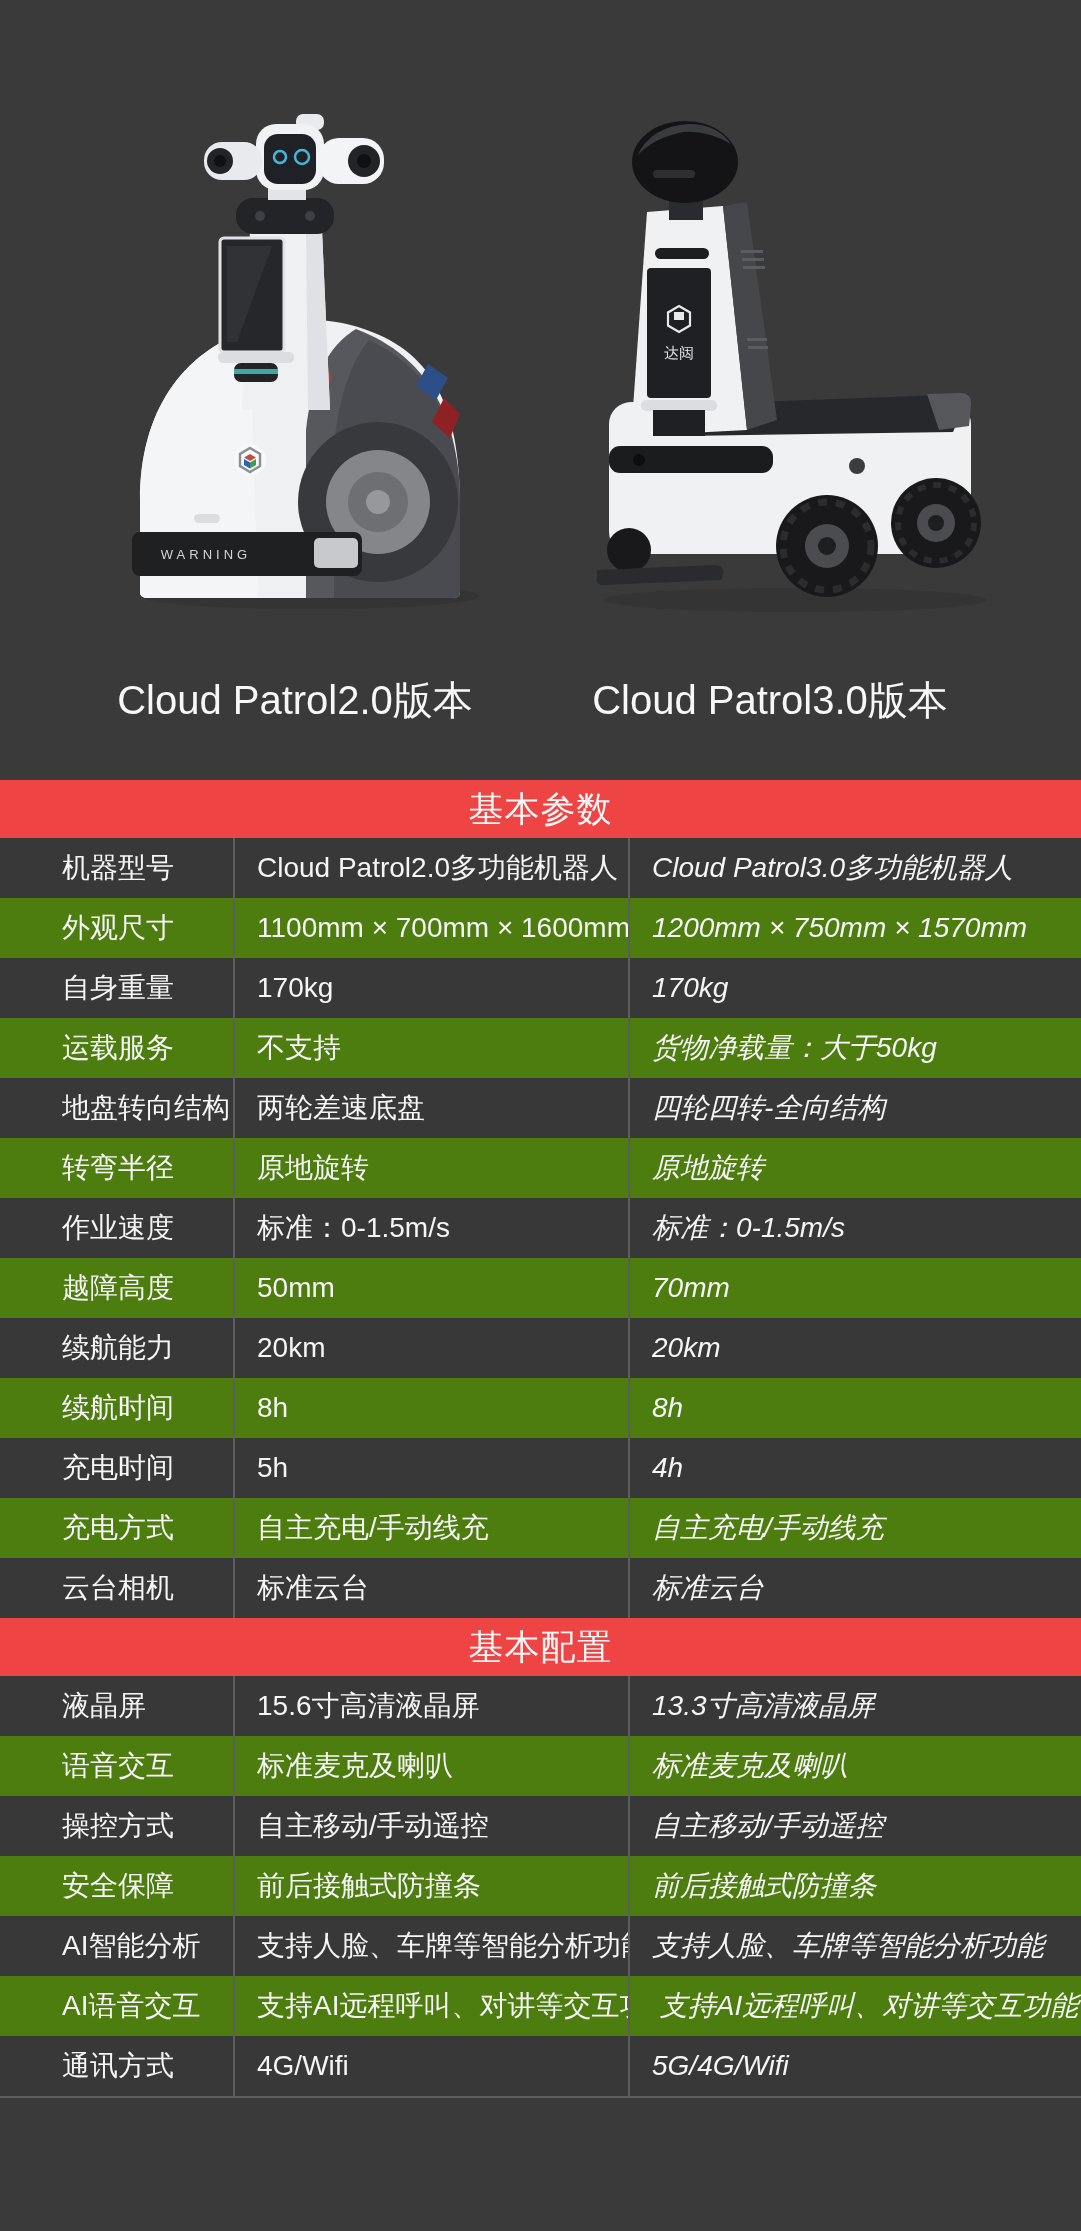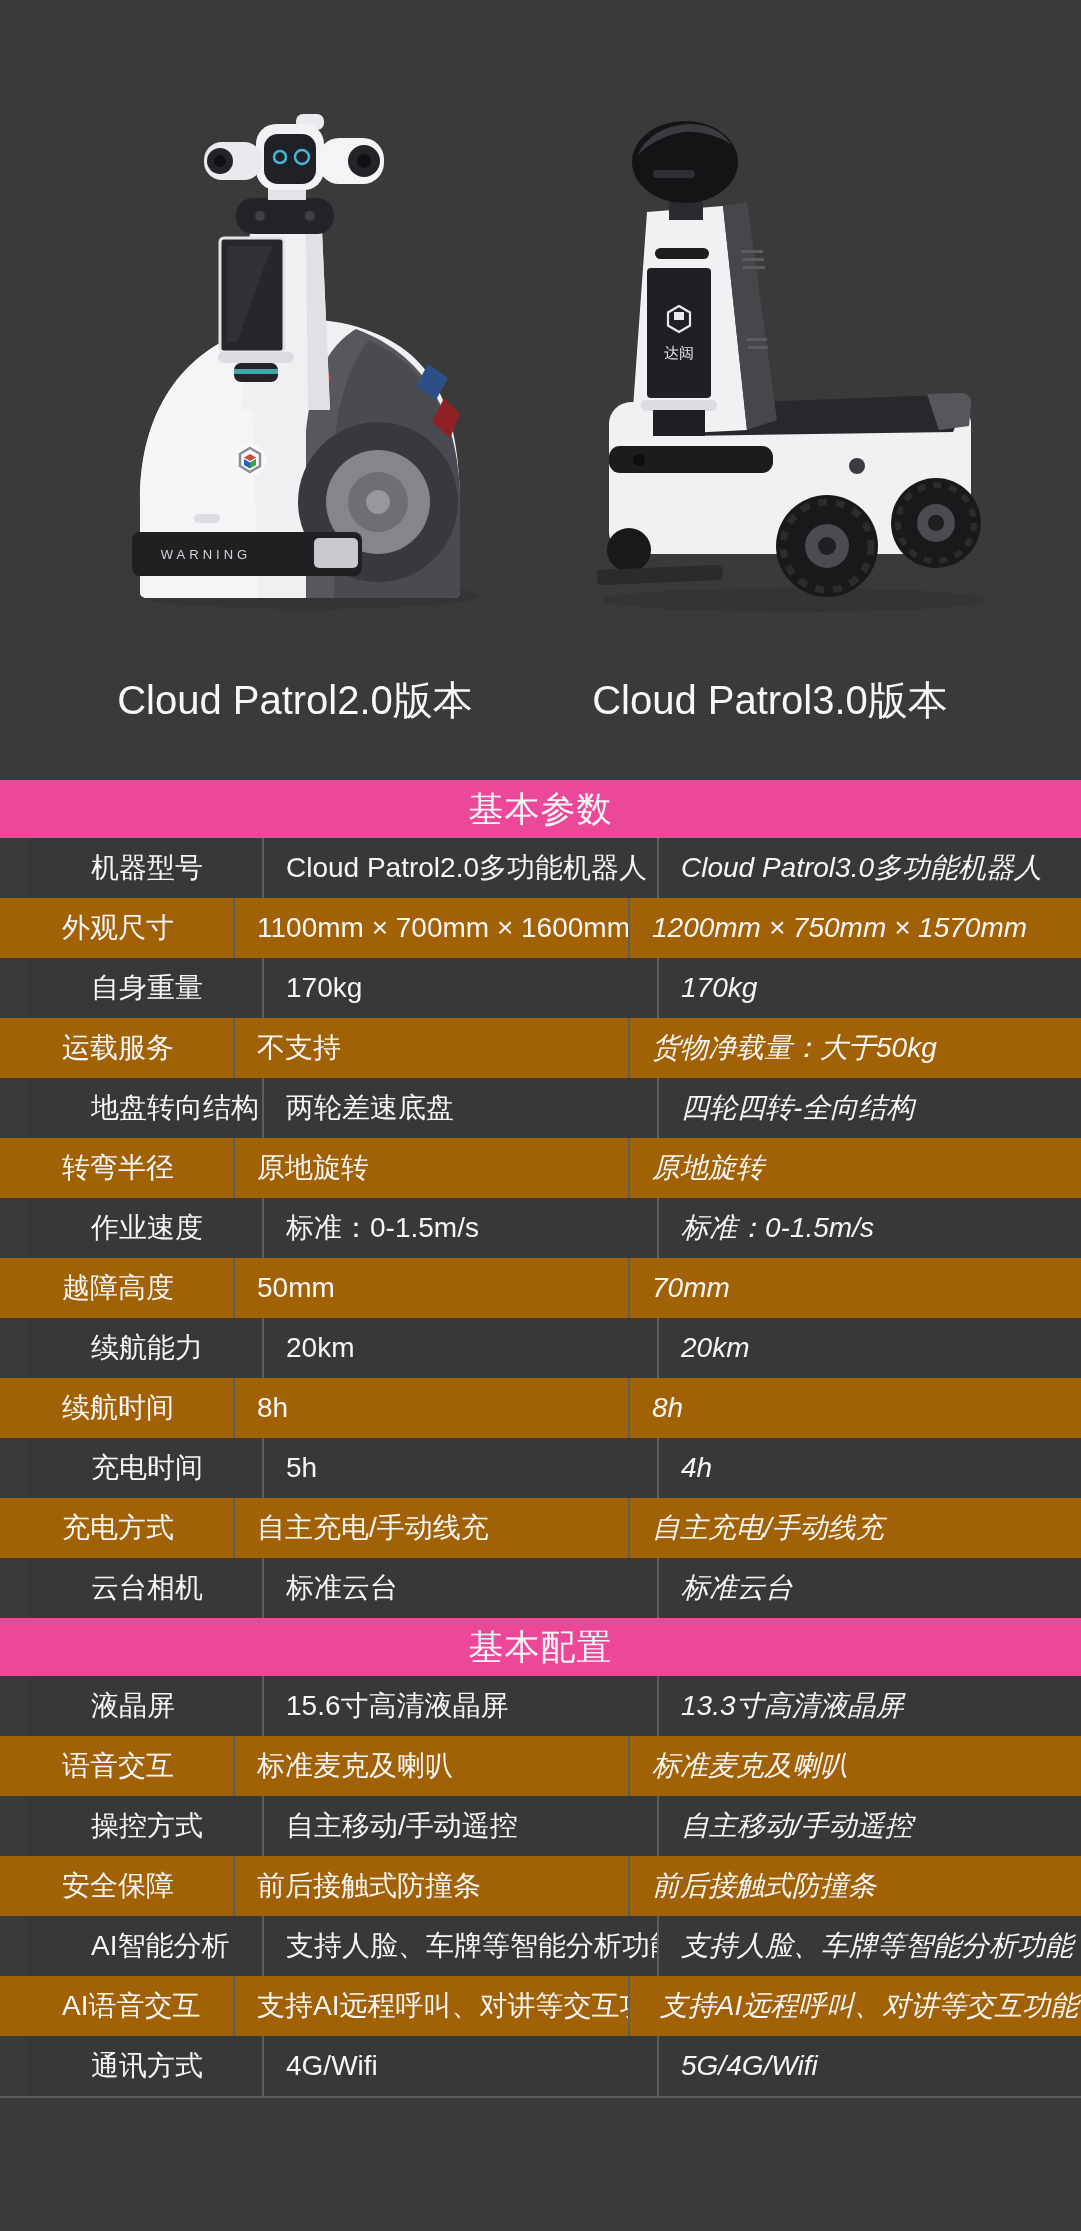--- a/index.html
+++ b/index.html
@@ -19,26 +19,26 @@
     position:absolute;top:678px;width:400px;
     text-align:center;
     font-size:40px;color:#f7f7f7;font-weight:400;
     white-space:nowrap;line-height:1.1;
   }
   #caption1{left:95px;}
   #caption2{left:570px;}
 
   .spec-table{position:absolute;left:0;top:780px;width:1081px;border-bottom:2px solid #5d5d5d;}
   .band{
-    height:58px;line-height:58px;background:#ec4899;
+    height:58px;line-height:58px;background:#ef4444;
     text-align:center;font-size:35px;color:#f5f5f5;letter-spacing:1px;
   }
   .row{display:flex;height:60px;font-size:28px;color:#f5f5f5;}
-  .row.dark{background:#383838;margin-left:29px;}
-  .row.light{background:#a16207;}
+  .row.dark{background:#383838;}
+  .row.light{background:#4d7c0f;}
   .cell{display:flex;align-items:center;box-sizing:border-box;white-space:pre;overflow:hidden;}
   .c1{width:233px;padding-left:62px;}
   .c2{width:395px;padding-left:22px;border-left:2px solid #5d5d5d;}
   .c3{flex:1;padding-left:22px;border-left:2px solid #5d5d5d;font-style:italic;}
 </style>
 </head>
 <body>
 
 <div class="hero">
 

